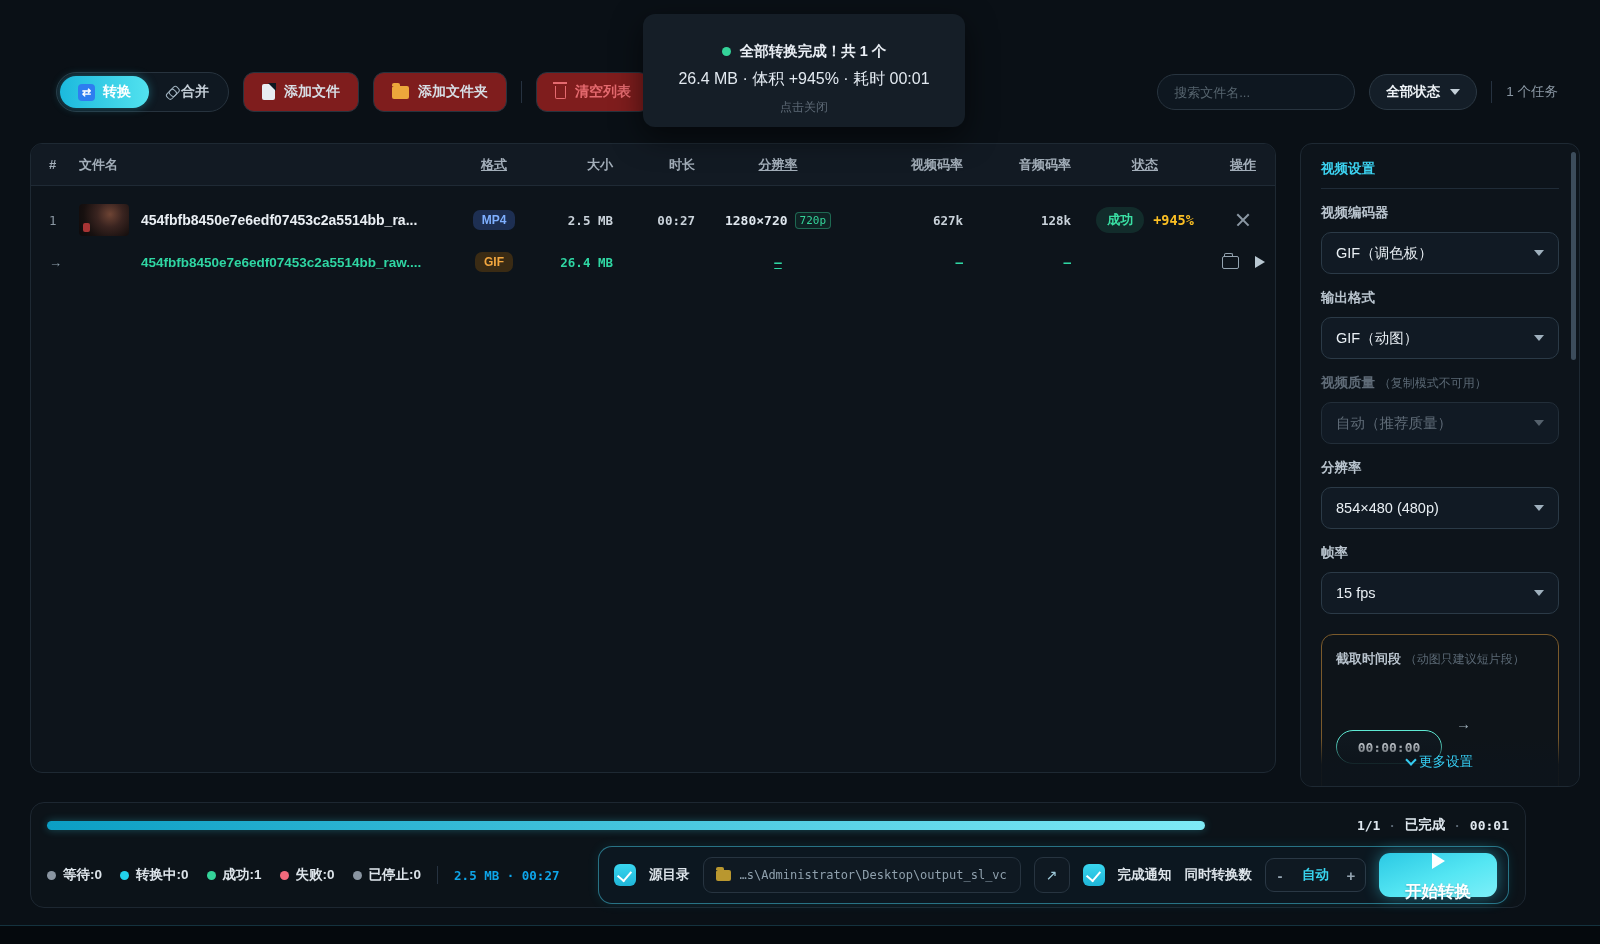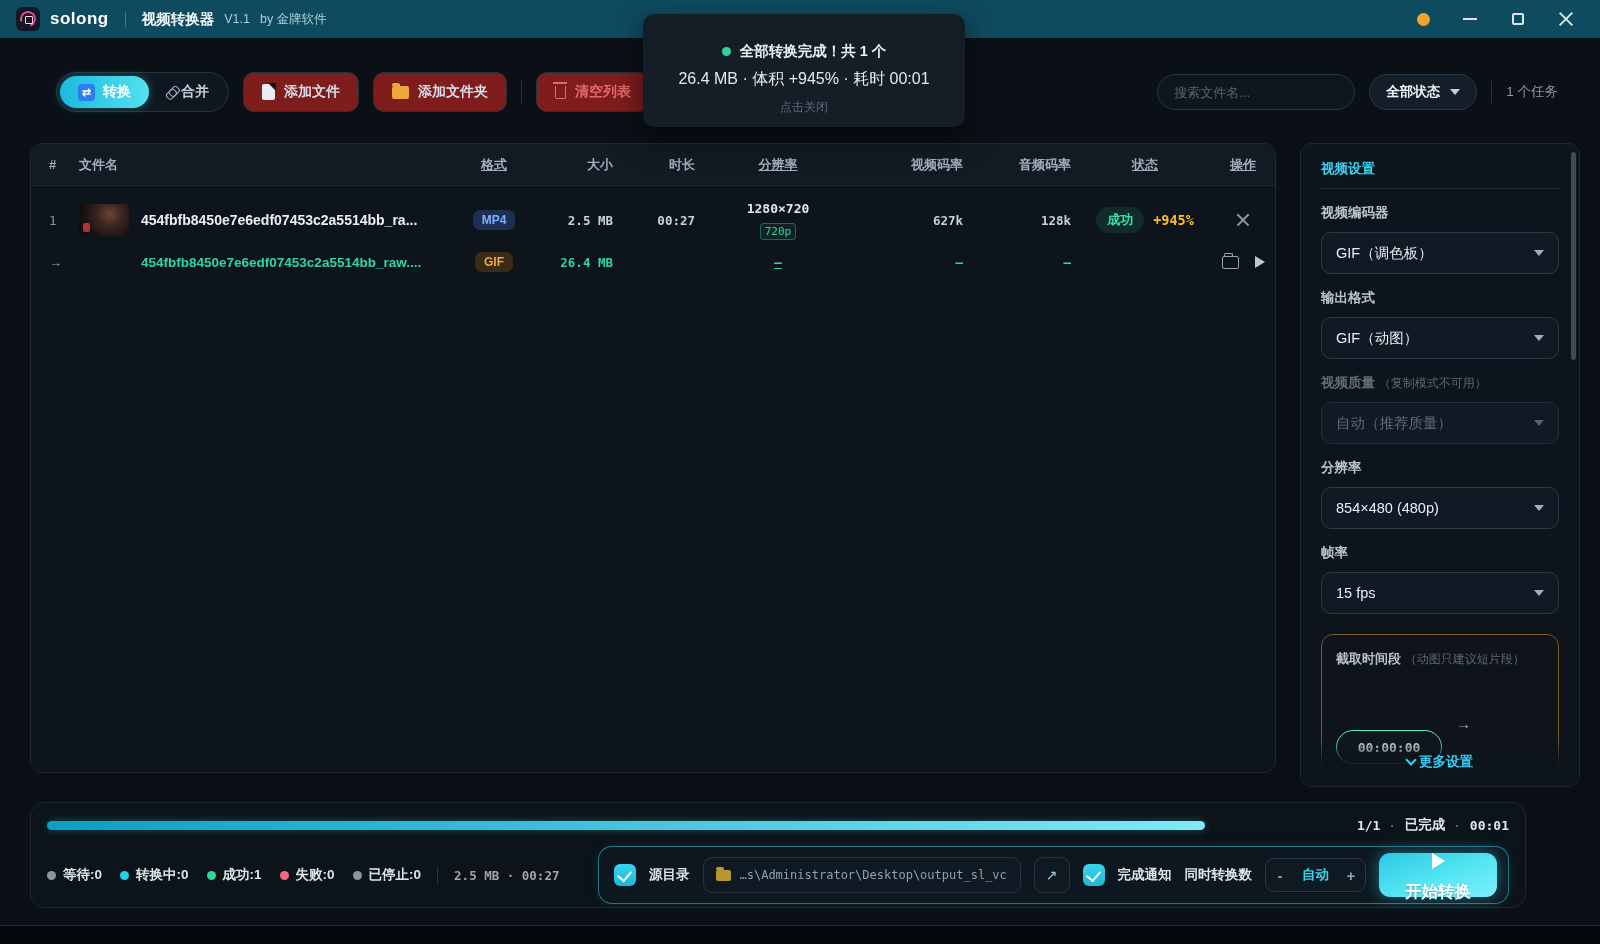--- a/index.html
+++ b/index.html
@@ -85,21 +85,21 @@
   .fname { color:#eaeff4; font-weight:bold; font-size:14px; white-space:nowrap; overflow:hidden; }
   .fname.out { color:#2fd6a3; font-size:13.5px; }
   .sub-indent { padding-left:62px; }
   .idx-txt { color:#8a97a3; font-size:12.5px; font-family:"DejaVu Sans Mono",monospace; }
   .arrow-txt { color:#8fa0ad; font-size:13px; }
   .mono { font-family:"DejaVu Sans Mono",monospace; font-weight:bold; font-size:12.5px; color:#c9d2da; }
   .mono.green, .dash { color:#2fd6a3; }
   .badge { display:inline-block; font-weight:bold; font-size:12px; border-radius:7px; padding:3px 9px; }
   .badge.mp4 { background:#1d2f52; color:#7fb0ff; }
   .badge.gif { background:#3a2b14; color:#f3a73f; }
-  .res-cell { display:flex; align-items:center; justify-content:center; gap:7px;flex-direction:column; }
+  .res-cell { display:flex; align-items:center; justify-content:center; gap:7px; }
   .res-txt { font-family:"DejaVu Sans Mono",monospace; font-weight:bold; font-size:13px; color:#dfe7ee; }
   .res-tag { font-family:"DejaVu Sans Mono",monospace; font-size:11px; color:#34d399; background:rgba(52,211,153,.08);
     border:1px solid rgba(52,211,153,.4); border-radius:4px; padding:1px 4px; }
   .status-cell { display:flex; align-items:center; justify-content:center; gap:9px; }
   .pill-ok { background:rgba(52,211,153,.13); color:#3ae0a4; font-weight:bold; font-size:13px; border-radius:999px; padding:4px 11px; }
   .delta { color:#fbbf24; font-weight:bold; font-size:13.5px; font-family:"DejaVu Sans Mono",monospace; }
   .ops-cell { display:flex; align-items:center; justify-content:center; gap:16px; }
   .x-ico { width:14px; height:14px; position:relative; cursor:pointer; }
   .x-ico::before,.x-ico::after { content:""; position:absolute; left:-1px; top:6px; width:16px; height:1.8px; background:#8b98a4; }
   .x-ico::before { transform:rotate(45deg); } .x-ico::after { transform:rotate(-45deg); }
@@ -121,40 +121,40 @@
   .field.disabled .sb-select { color:#5f6b77; border-color:#222e39; cursor:default; }
   .field.disabled .caret-down { border-top-color:#55616c; }
   .trim-card { margin-top:20px; border:1px solid #7a5a2b; border-radius:12px; padding:14px; background:#0e1419; height:180px; }
   .trim-label { color:#b9c4ce; font-size:13px; font-weight:bold; line-height:1.55; }
   .time-row { display:flex; align-items:center; gap:14px; margin-top:13px; }
   .time-input { width:106px; height:34px; border:1px solid #5eead4; border-radius:17px; background:#10181f;
     color:#e8eef3; font-family:"DejaVu Sans Mono",monospace; font-size:13px; font-weight:bold;
     display:flex; align-items:center; justify-content:center;margin-top:48px; }
   .time-arrow { color:#9fb0bc; font-size:15px; }
   .sb-more { position:absolute; left:0; right:0; bottom:0; height:48px; display:flex; align-items:center;
-    justify-content:center; gap:4px; color:#36cdf2; font-weight:bold; font-size:13.5px; cursor:pointer;
+    justify-content:center; gap:4px; color:#36cdf2; font-weight:normal; font-size:13.5px; cursor:pointer;
     background:linear-gradient(180deg, rgba(13,20,27,0), rgba(13,20,27,.95) 55%); }
   .chev-down { width:8px; height:8px; border-right:2px solid #36cdf2; border-bottom:2px solid #36cdf2;
     transform:rotate(45deg); margin-top:-4px; }
 
   
   .bottombar { position:absolute; left:30px; top:802px; width:1496px; height:106px; background:#0c1319;
     border:1px solid #1d2731; border-radius:14px; padding:13px 16px 0; }
   .progress-row { display:flex; align-items:center; }
   .bar { width:1158px; height:9px; border-radius:5px; background:linear-gradient(90deg,#0b9ec4,#7eeaf6);
     box-shadow:0 0 8px rgba(56,217,240,.3); }
   .progress-text { margin-left:auto; display:flex; align-items:center; gap:10px; color:#dfe7ee; font-weight:bold; font-size:13.5px; }
   .progress-text .mono { font-size:13px; color:#dfe7ee; }
   .p-sep { color:#5c6975; }
   .controls-row { display:flex; align-items:center; margin-top:12px; }
   .stats { display:flex; align-items:center; gap:18px; color:#dde4ea; font-size:13.5px; font-weight:bold; }
   .stat { display:flex; align-items:center; gap:7px; }
   .dot { width:9px; height:9px; border-radius:50%; background:#8a95a1; }
   .stats-sep { width:1px; height:18px; background:#263240; margin:0 16px; }
-  .totals { font-family:"DejaVu Sans Mono",monospace; font-size:12.5px; font-weight:bold; color:#a3a3a3; }
+  .totals { font-family:"DejaVu Sans Mono",monospace; font-size:12.5px; font-weight:bold; color:#0ea5e9; }
   .cg { margin-left:auto; display:flex; align-items:center; gap:13px; height:58px; padding:0 11px 0 15px;
     border:1.5px solid rgba(64,190,217,.55); border-radius:14px; background:#0c1720;
     box-shadow:0 0 12px rgba(34,211,238,.10); }
   .checkbox { width:22px; height:22px; border-radius:6px; background:linear-gradient(180deg,#39d6ef,#1fb5d8);
     position:relative; cursor:pointer; flex:0 0 auto; }
   .checkbox::after { content:""; position:absolute; left:6px; top:4px; width:7px; height:11px;
     border-right:2.5px solid #fff; border-bottom:2.5px solid #fff; transform:rotate(40deg); }
   .cg-label { color:#dde4ea; font-weight:bold; font-size:13.5px; white-space:nowrap; }
   .path-box { display:flex; align-items:center; gap:9px; width:318px; height:36px; background:#0f1922;
     border:1px solid #273440; border-radius:9px; padding:0 12px; }
@@ -169,34 +169,20 @@
     background:linear-gradient(160deg,#2bc9e4 0%,#55e6f3 55%,#7deff8 100%); color:#ffffff; font-weight:bold;
     font-size:16.5px; box-shadow:0 0 16px rgba(59,222,244,.45); text-shadow:0 1px 2px rgba(0,40,60,.35); cursor:pointer;flex-direction:column; }
   .play-white { width:0; height:0; border-top:8px solid transparent; border-bottom:8px solid transparent; border-left:13px solid #ffffff; }
   .win-bottom { position:absolute; left:0; bottom:0; width:100%; height:19px; background:#05090d; border-top:1px solid #14323e; }
 </style>
 </head>
 <body>
 
 <div class="app">
 
-  <div class="titlebar">
-    <div class="logo"></div>
-    <div class="app-name">solong</div>
-    <div class="tb-sep"></div>
-    <div class="tb-title">视频转换器</div>
-    <div class="tb-meta">V1.1</div>
-    <div class="tb-meta">by 金牌软件</div>
-    <div class="tb-right">
-      <div class="dot-update"></div>
-      <div class="win-btn win-min"></div>
-      <div class="win-btn win-max"></div>
-      <div class="win-btn win-close"></div>
-    </div>
-  </div>
 
   <div class="toolbar">
     <div class="seg">
       <div class="seg-active">
         <span class="convert-ico">⇄</span>
         <span>转换</span>
       </div>
       <div class="seg-inactive">
         <span class="icon-link"></span>
         <span>合并</span>

